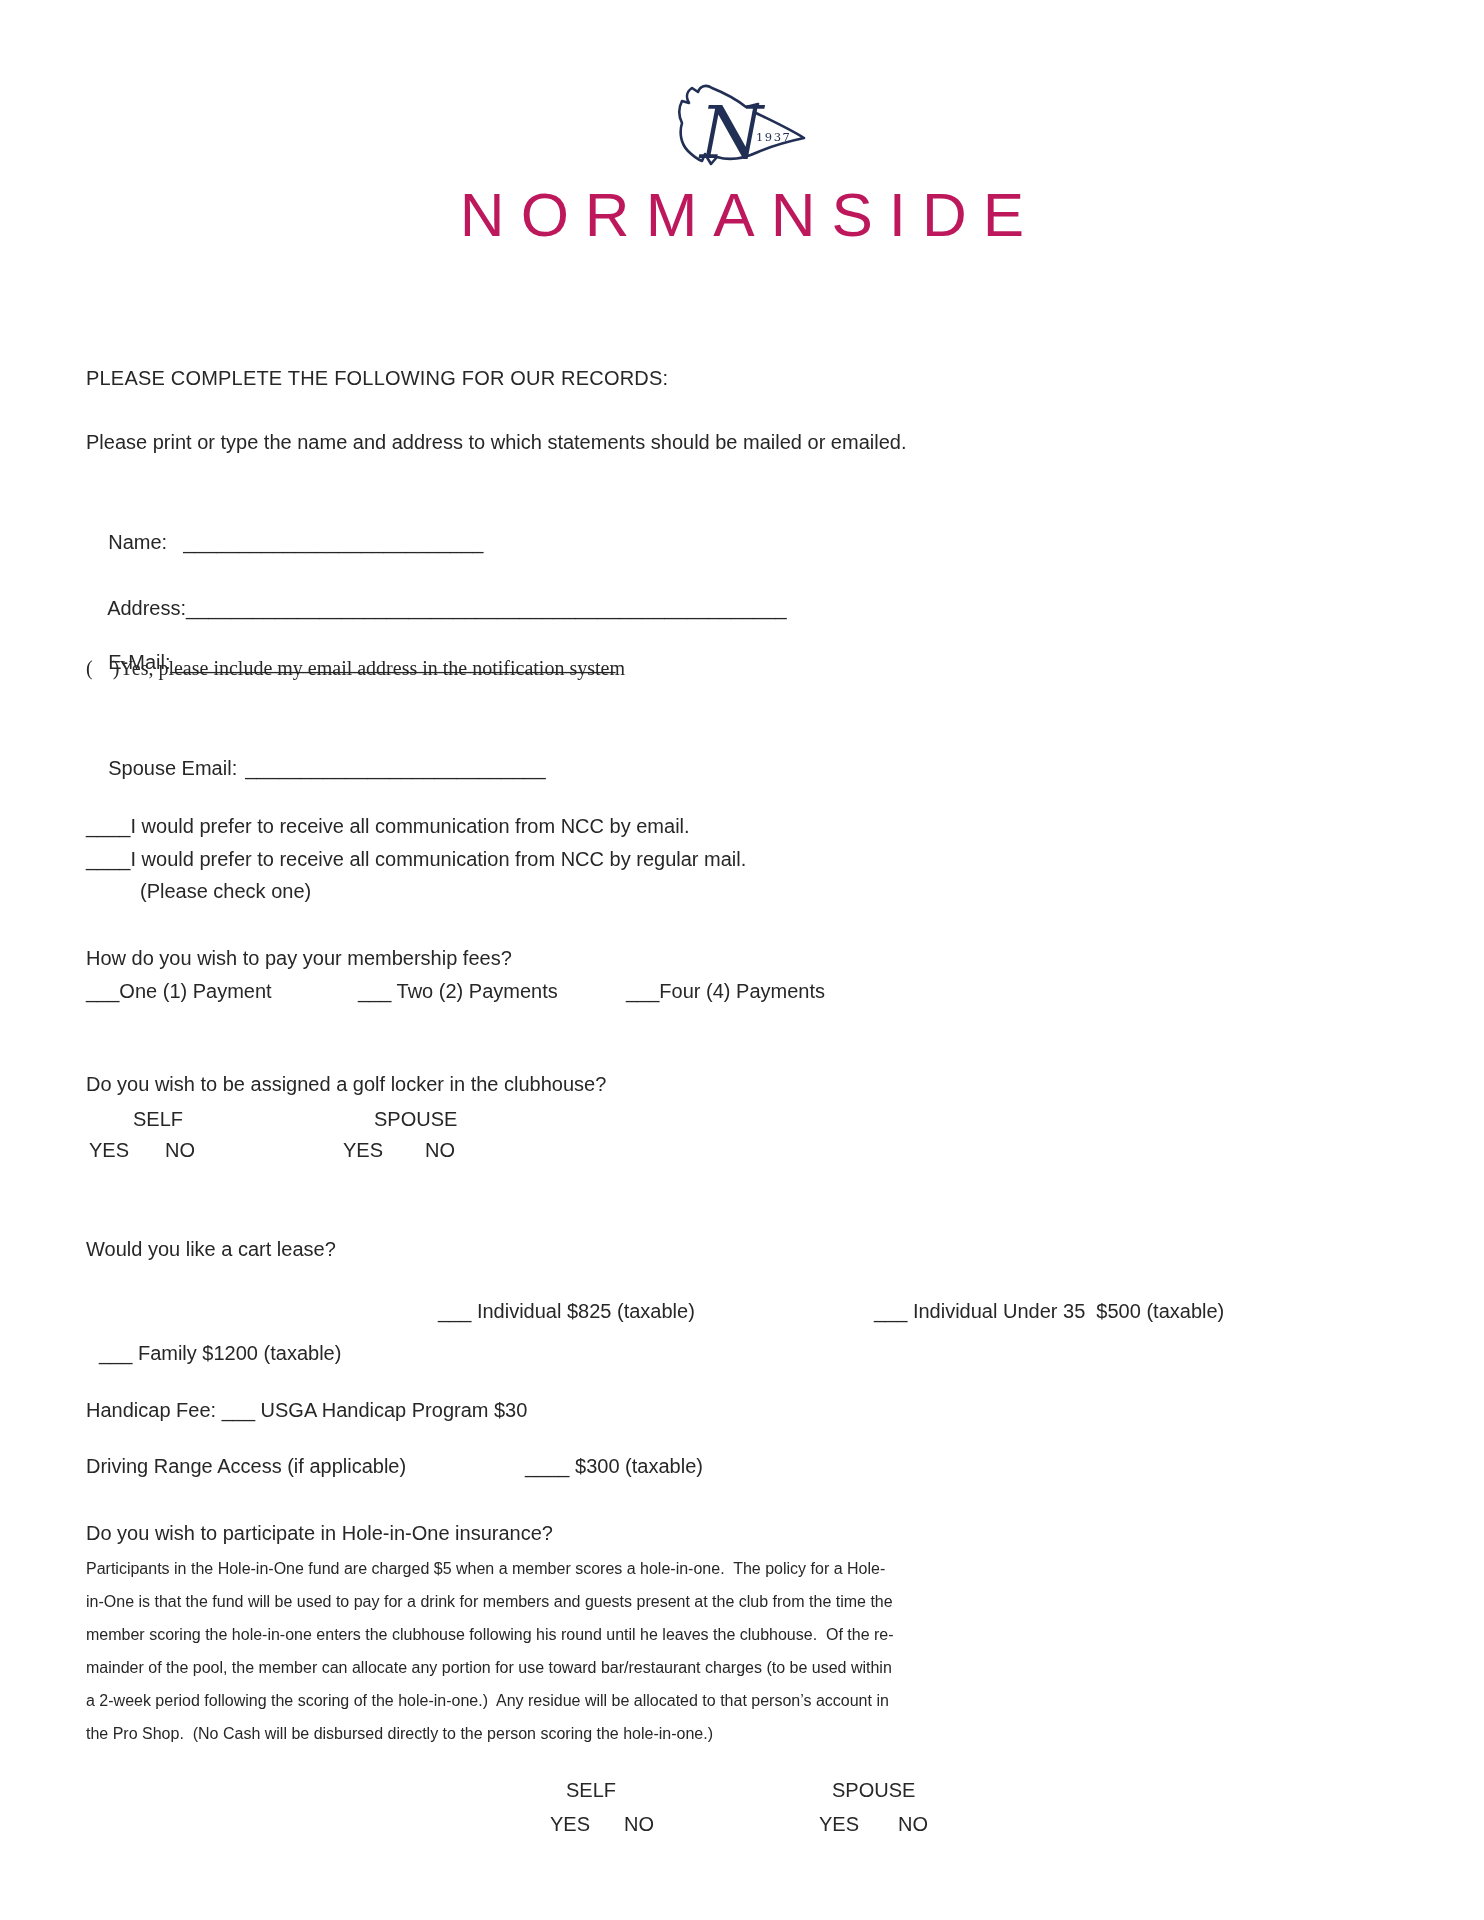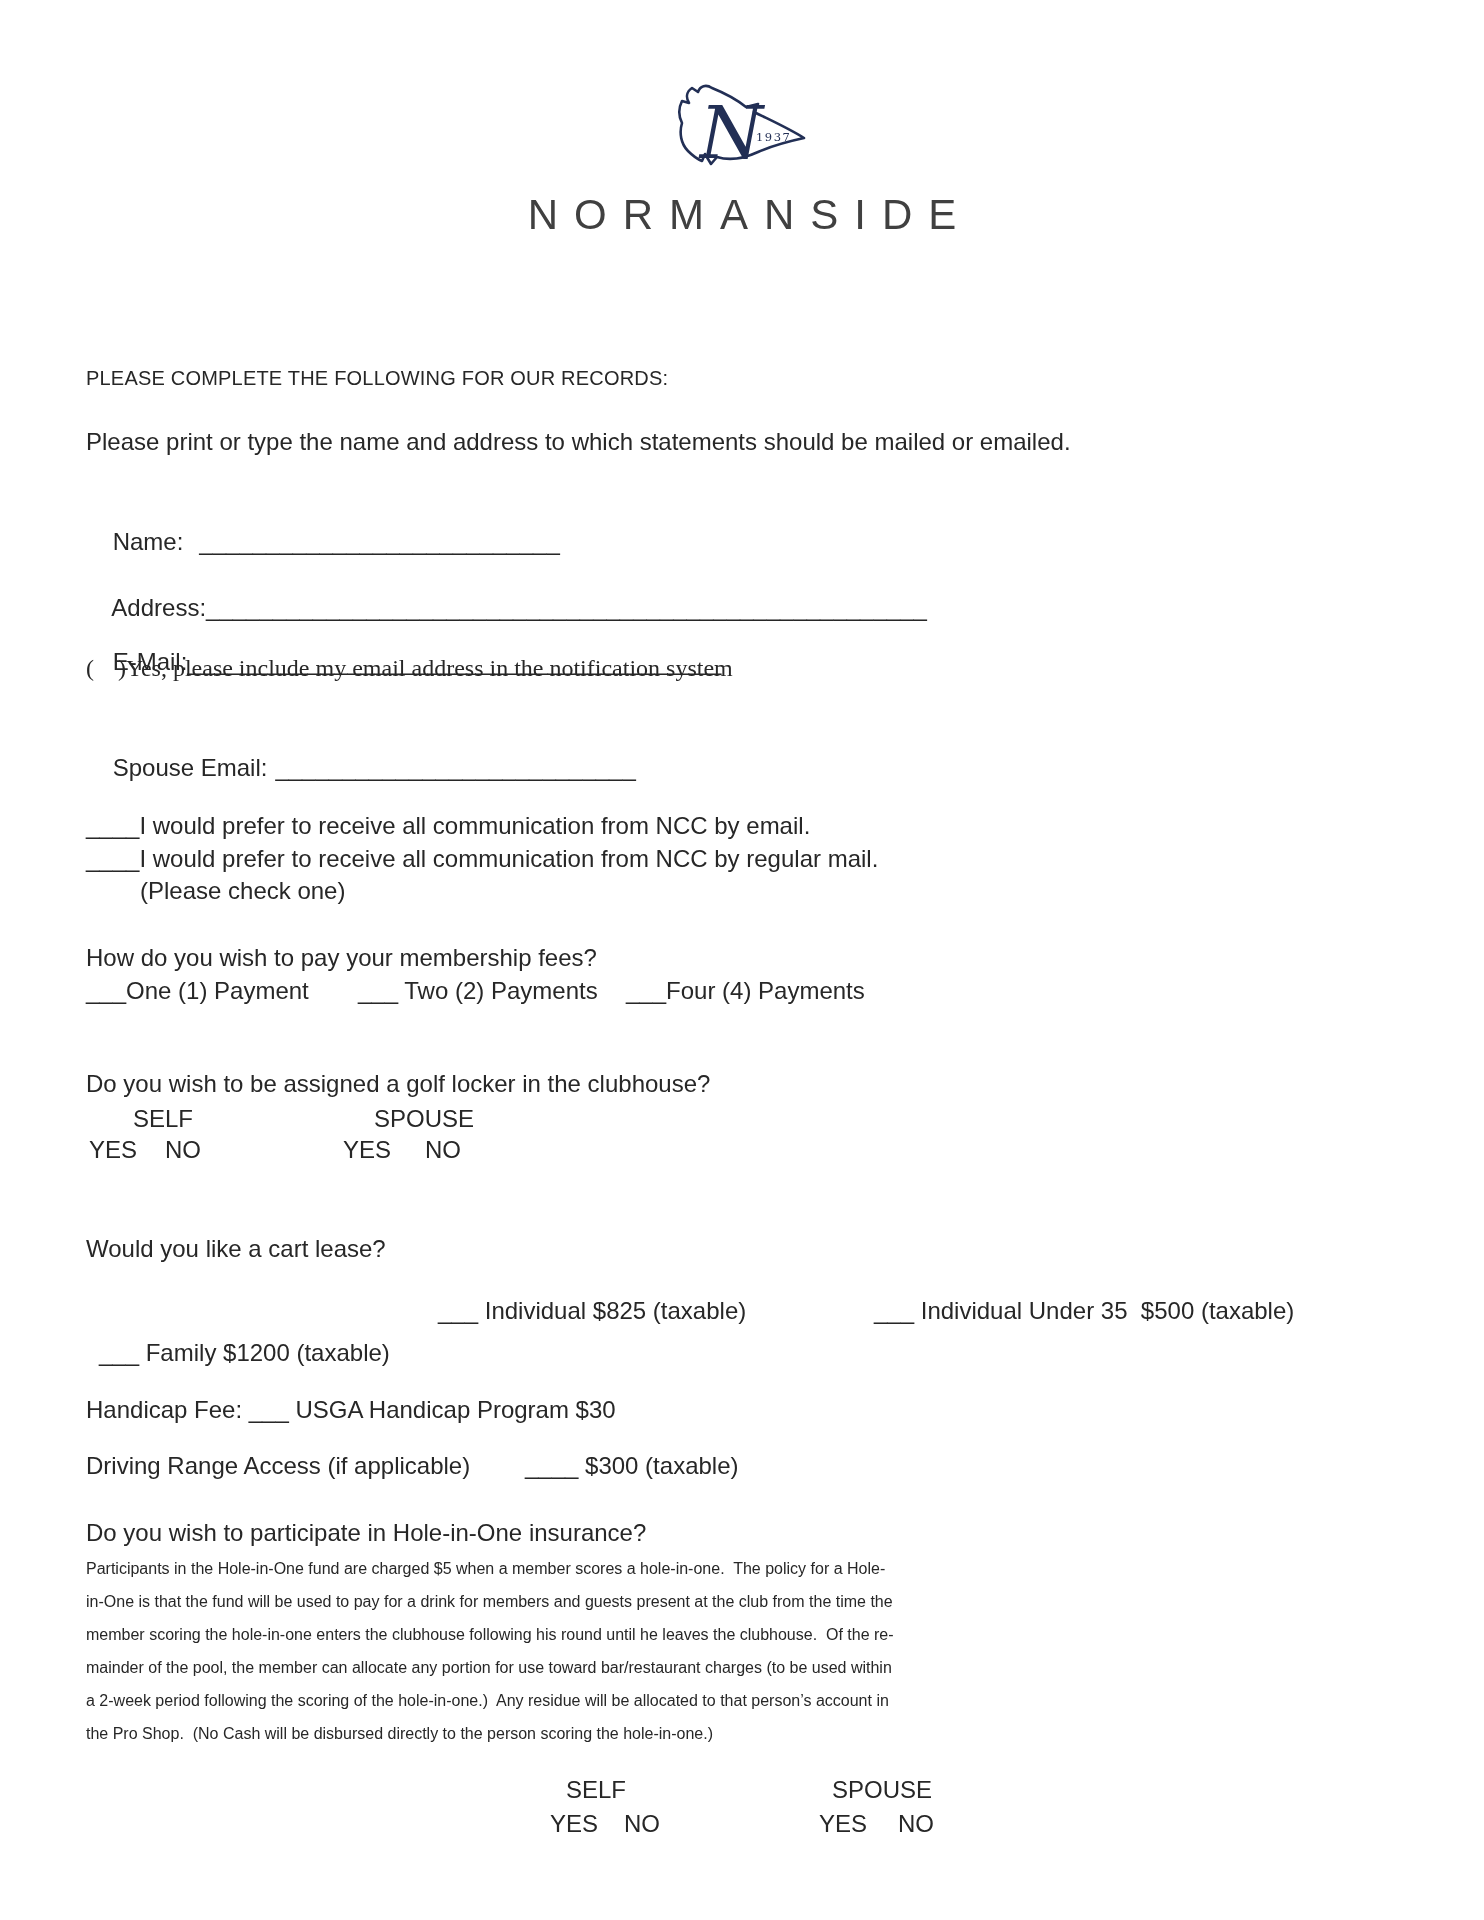--- a/index.html
+++ b/index.html
@@ -7,36 +7,36 @@
     position:relative;
     width:1484px;height:1920px;
     background:#ffffff;
     font-family:"Liberation Sans", sans-serif;
     color:#272727;
     overflow:hidden;
   }
   .line{
     position:absolute;
     left:86px;
-    font-size:24px;
+    font-size:20px;
     line-height:28px;
     white-space:pre;
     color:#272727;
   }
   .heading{font-size:20px;letter-spacing:.2px;}
   .blank{letter-spacing:0;}
   .name-gap{margin-left:16px;}
   .spouse-gap{margin-left:8px;}
   .logo-svg{position:absolute;left:648px;top:78px;width:200px;height:100px;}
   .wordmark{
     position:absolute;top:186px;left:0;width:100%;
     text-align:center;
-    font-size:42px;line-height:58px;
+    font-size:62px;line-height:58px;
     letter-spacing:16px;padding-left:16px;box-sizing:border-box;
-    color:#404040;font-weight:400;
+    color:#be185d;font-weight:400;
     white-space:pre;
   }
   .para-wrap{position:absolute;left:86px;top:1552px;}
   .para-line{font-size:16px;line-height:33px;white-space:pre;}
 </style>
 </head>
 <body>
 
 <div class="page">
 

